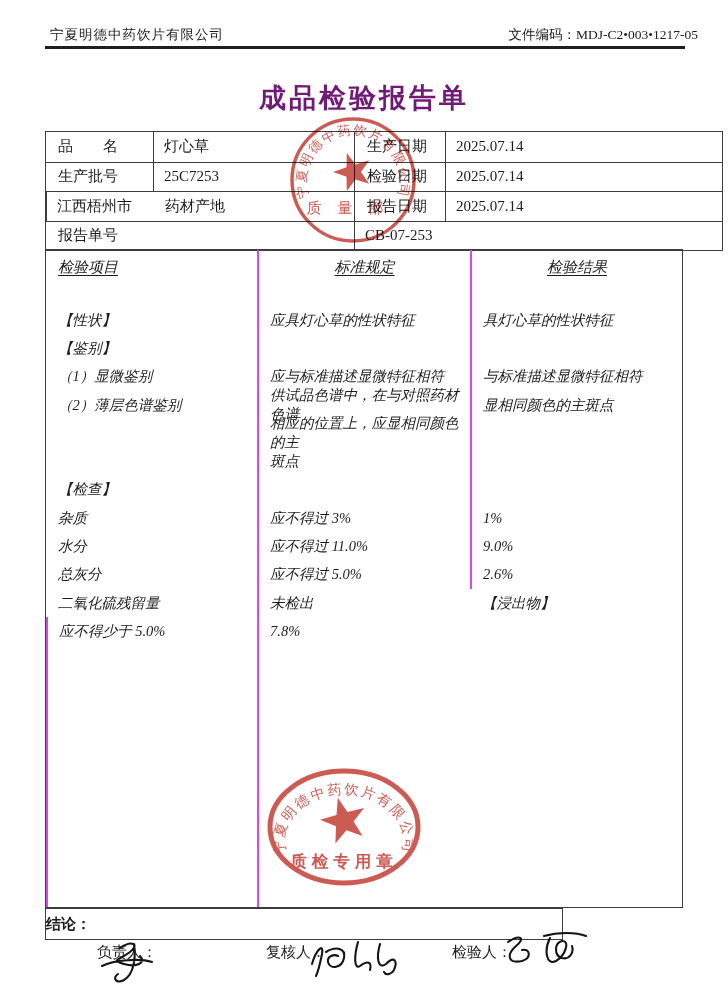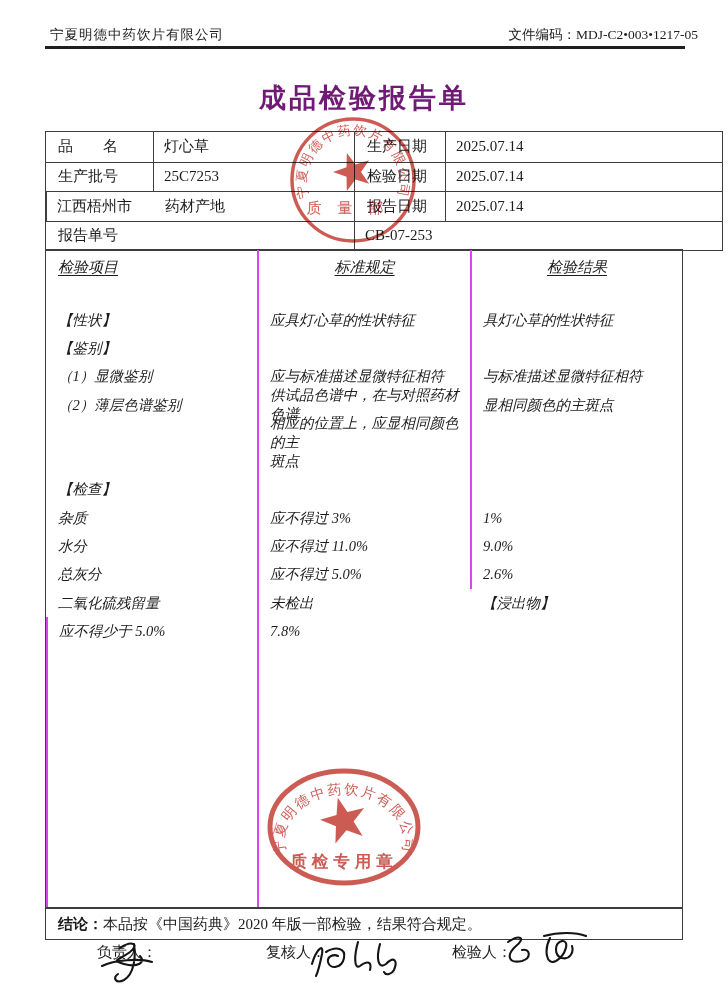--- a/index.html
+++ b/index.html
@@ -37,22 +37,22 @@
   .main-table > div{box-sizing:border-box;display:flex;align-items:center;}
   .main-table .c2,.main-table .c3{border-left:2px solid #d946ef;}
   .main-table .c1{padding-left:12px;}
   .main-table .c2{padding-left:11px;}
   .main-table .c3{padding-left:11px;}
   .mt-h{align-items:flex-start !important;padding-top:8px;font-size:15px;}
   .mt-h span{text-decoration:underline;text-underline-offset:3px;}
   .mt-h.c2,.mt-h.c3{justify-content:center;padding-left:0 !important;}
   
   .conclusion{
-    position:absolute;left:45px;top:908px;width:638px;height:32px;box-sizing:border-box;
-    border:1px solid #3d3d3d;display:flex;align-items:center;padding-left:12px;font-size:15px;
+    position:absolute;left:45px;top:908px;width:518px;height:32px;box-sizing:border-box;
+    border:1px solid #3d3d3d;display:flex;align-items:center;padding-left:0;font-size:15px;
   }
   .conclusion b{font-weight:700;}
   
   .sig-label{position:absolute;font-size:15px;top:943px;}
   .sig-svg{position:absolute;}
   .sig-svg path{stroke:#141414;stroke-width:2.1;fill:none;stroke-linecap:round;stroke-linejoin:round;}
   
   .stamp{position:absolute;mix-blend-mode:multiply;opacity:.88;}
   .stamp text{font-family:"Liberation Serif","DejaVu Serif",serif;}
 </style>
@@ -145,21 +145,20 @@
     <div class="c2">应不得少于 5.0%</div>
     <div class="c3">7.8%</div>
 
     <div class="c1"></div>
     <div class="c2"></div>
     <div class="c3"></div>
   </div>
 
   <div class="conclusion">
     <b>结论：</b>
-    <span>本品按《中国药典》2020 年版一部检验，结果符合规定。</span>
   </div>
 
   <div class="sig-label" style="left:50px;margin-left:47px;">负责人：</div>
   <div class="sig-label" style="left:266px;">复核人：</div>
   <div class="sig-label" style="left:452px;">检验人：</div>
 
   <svg class="sig-svg" style="left:90px;top:936px;" width="100" height="55" viewBox="0 0 100 55">
     <path d="M30,12 C42,4 50,8 40,16 C28,25 20,24 34,28 C48,32 56,26 50,20 M12,30 C24,24 50,22 62,26 M44,8 C46,22 44,38 34,44 C26,48 22,42 28,38"></path>
   </svg>
   <svg class="sig-svg" style="left:302px;top:930px;" width="110" height="60" viewBox="0 0 110 60">

